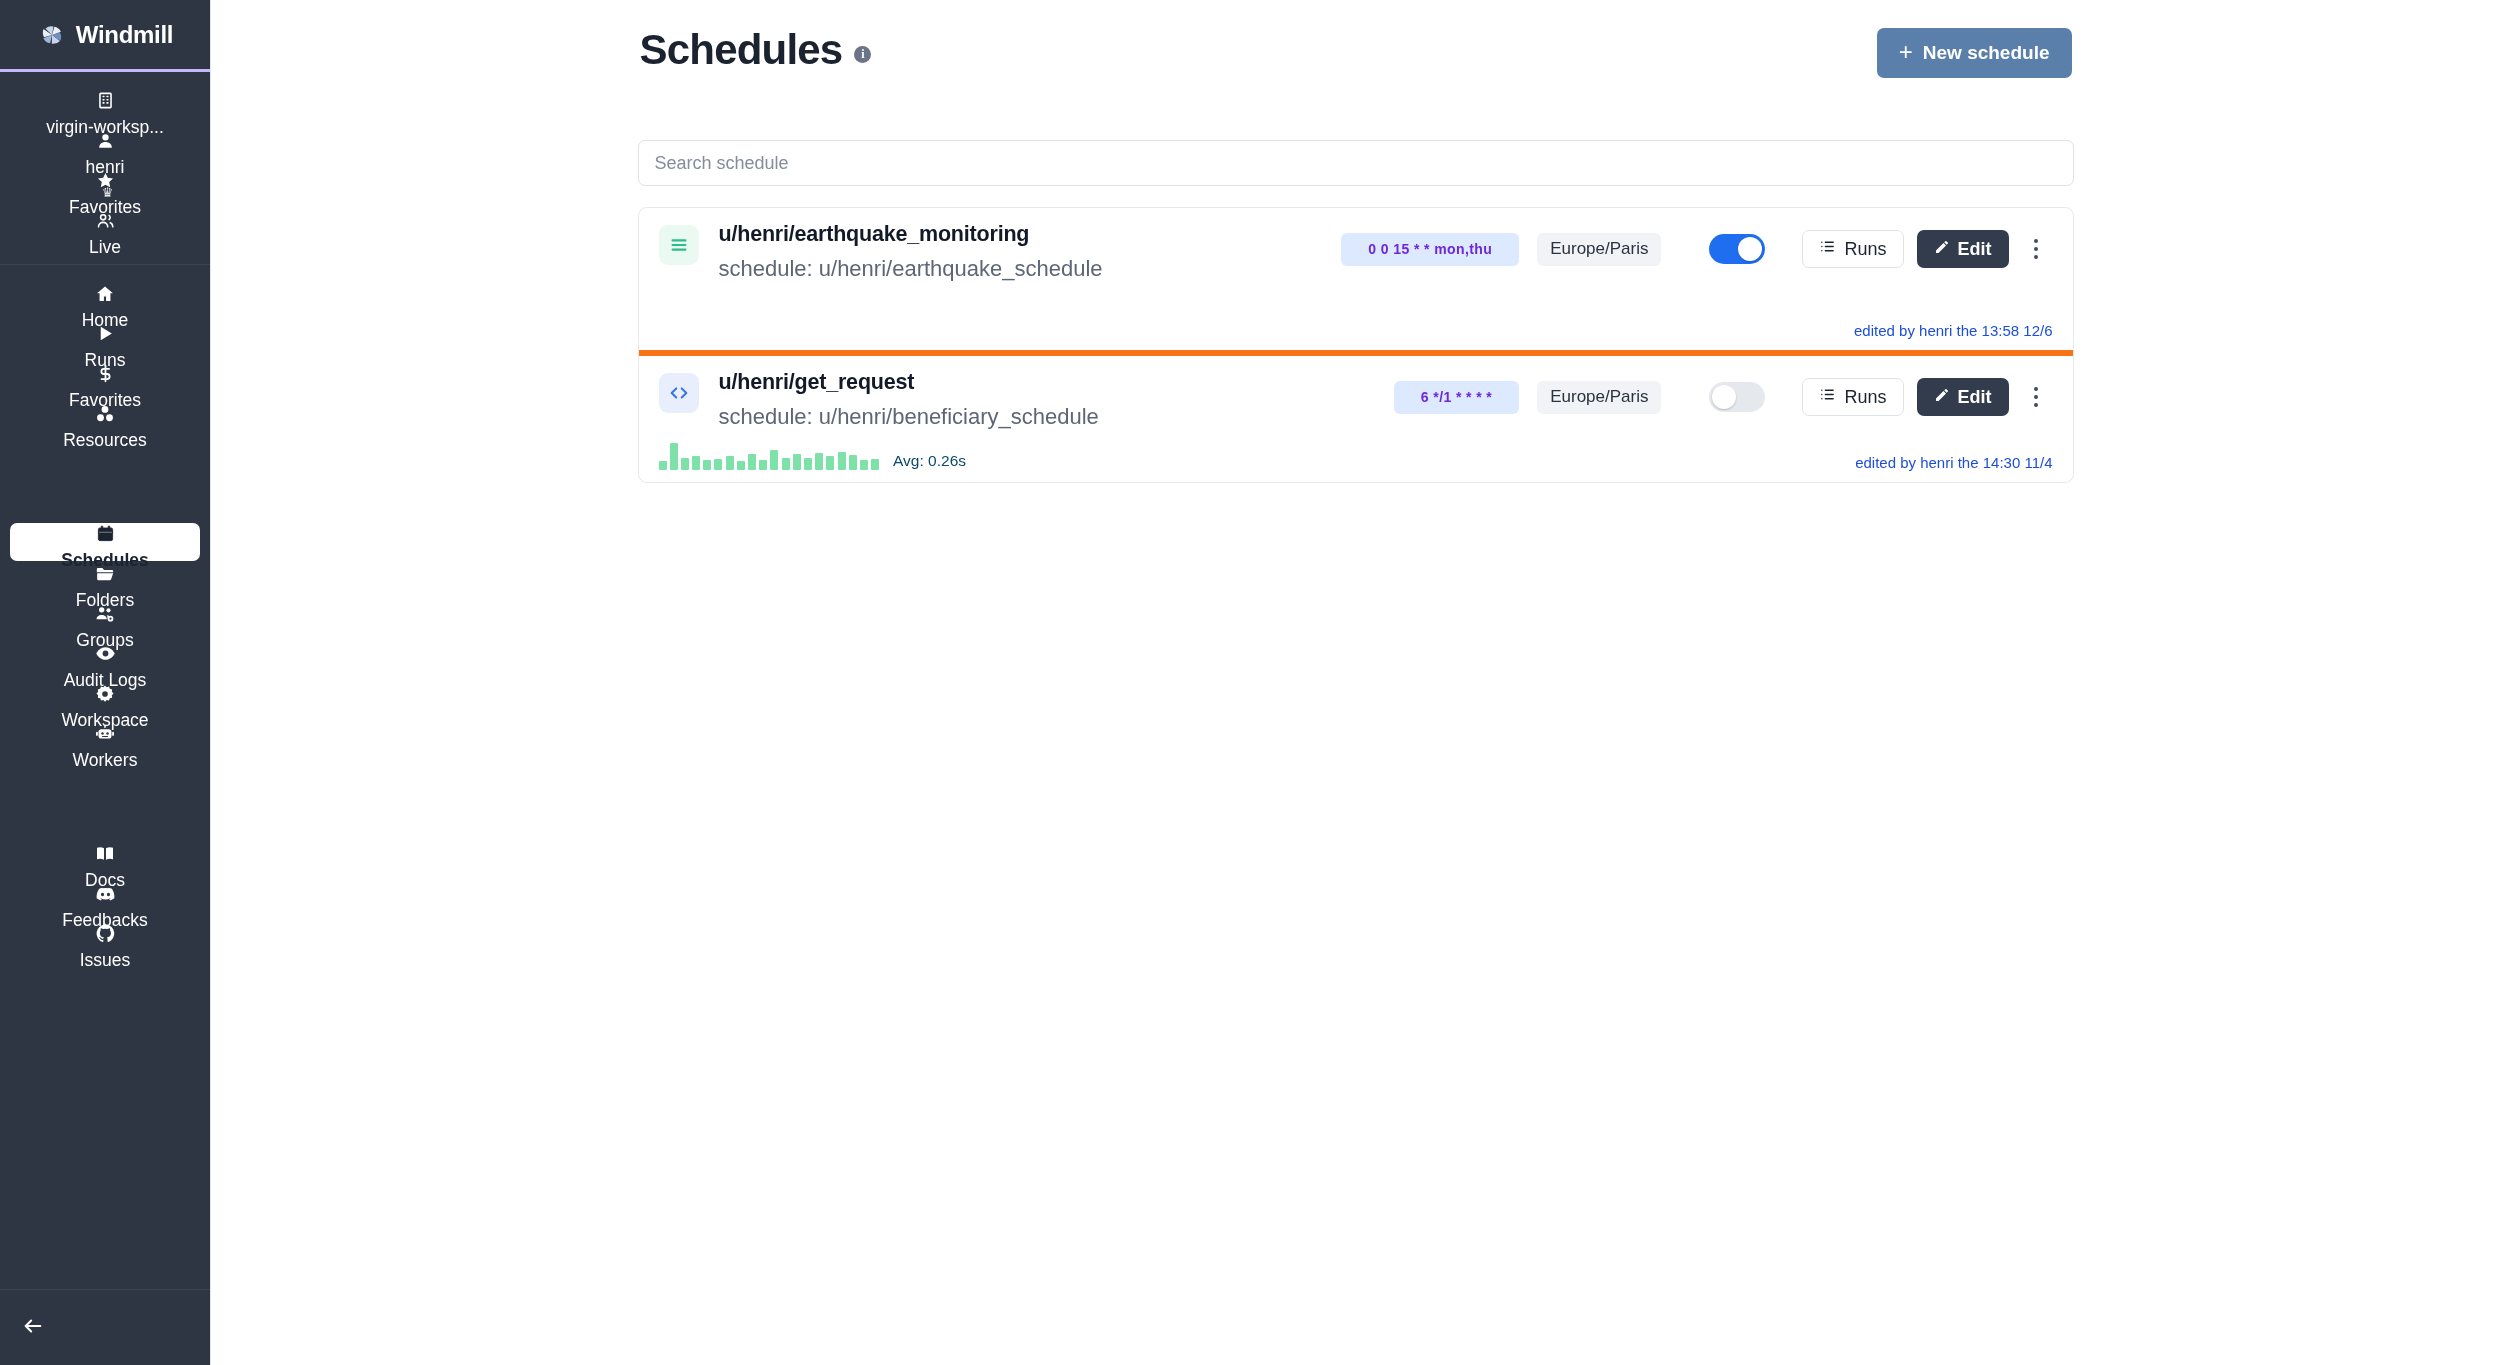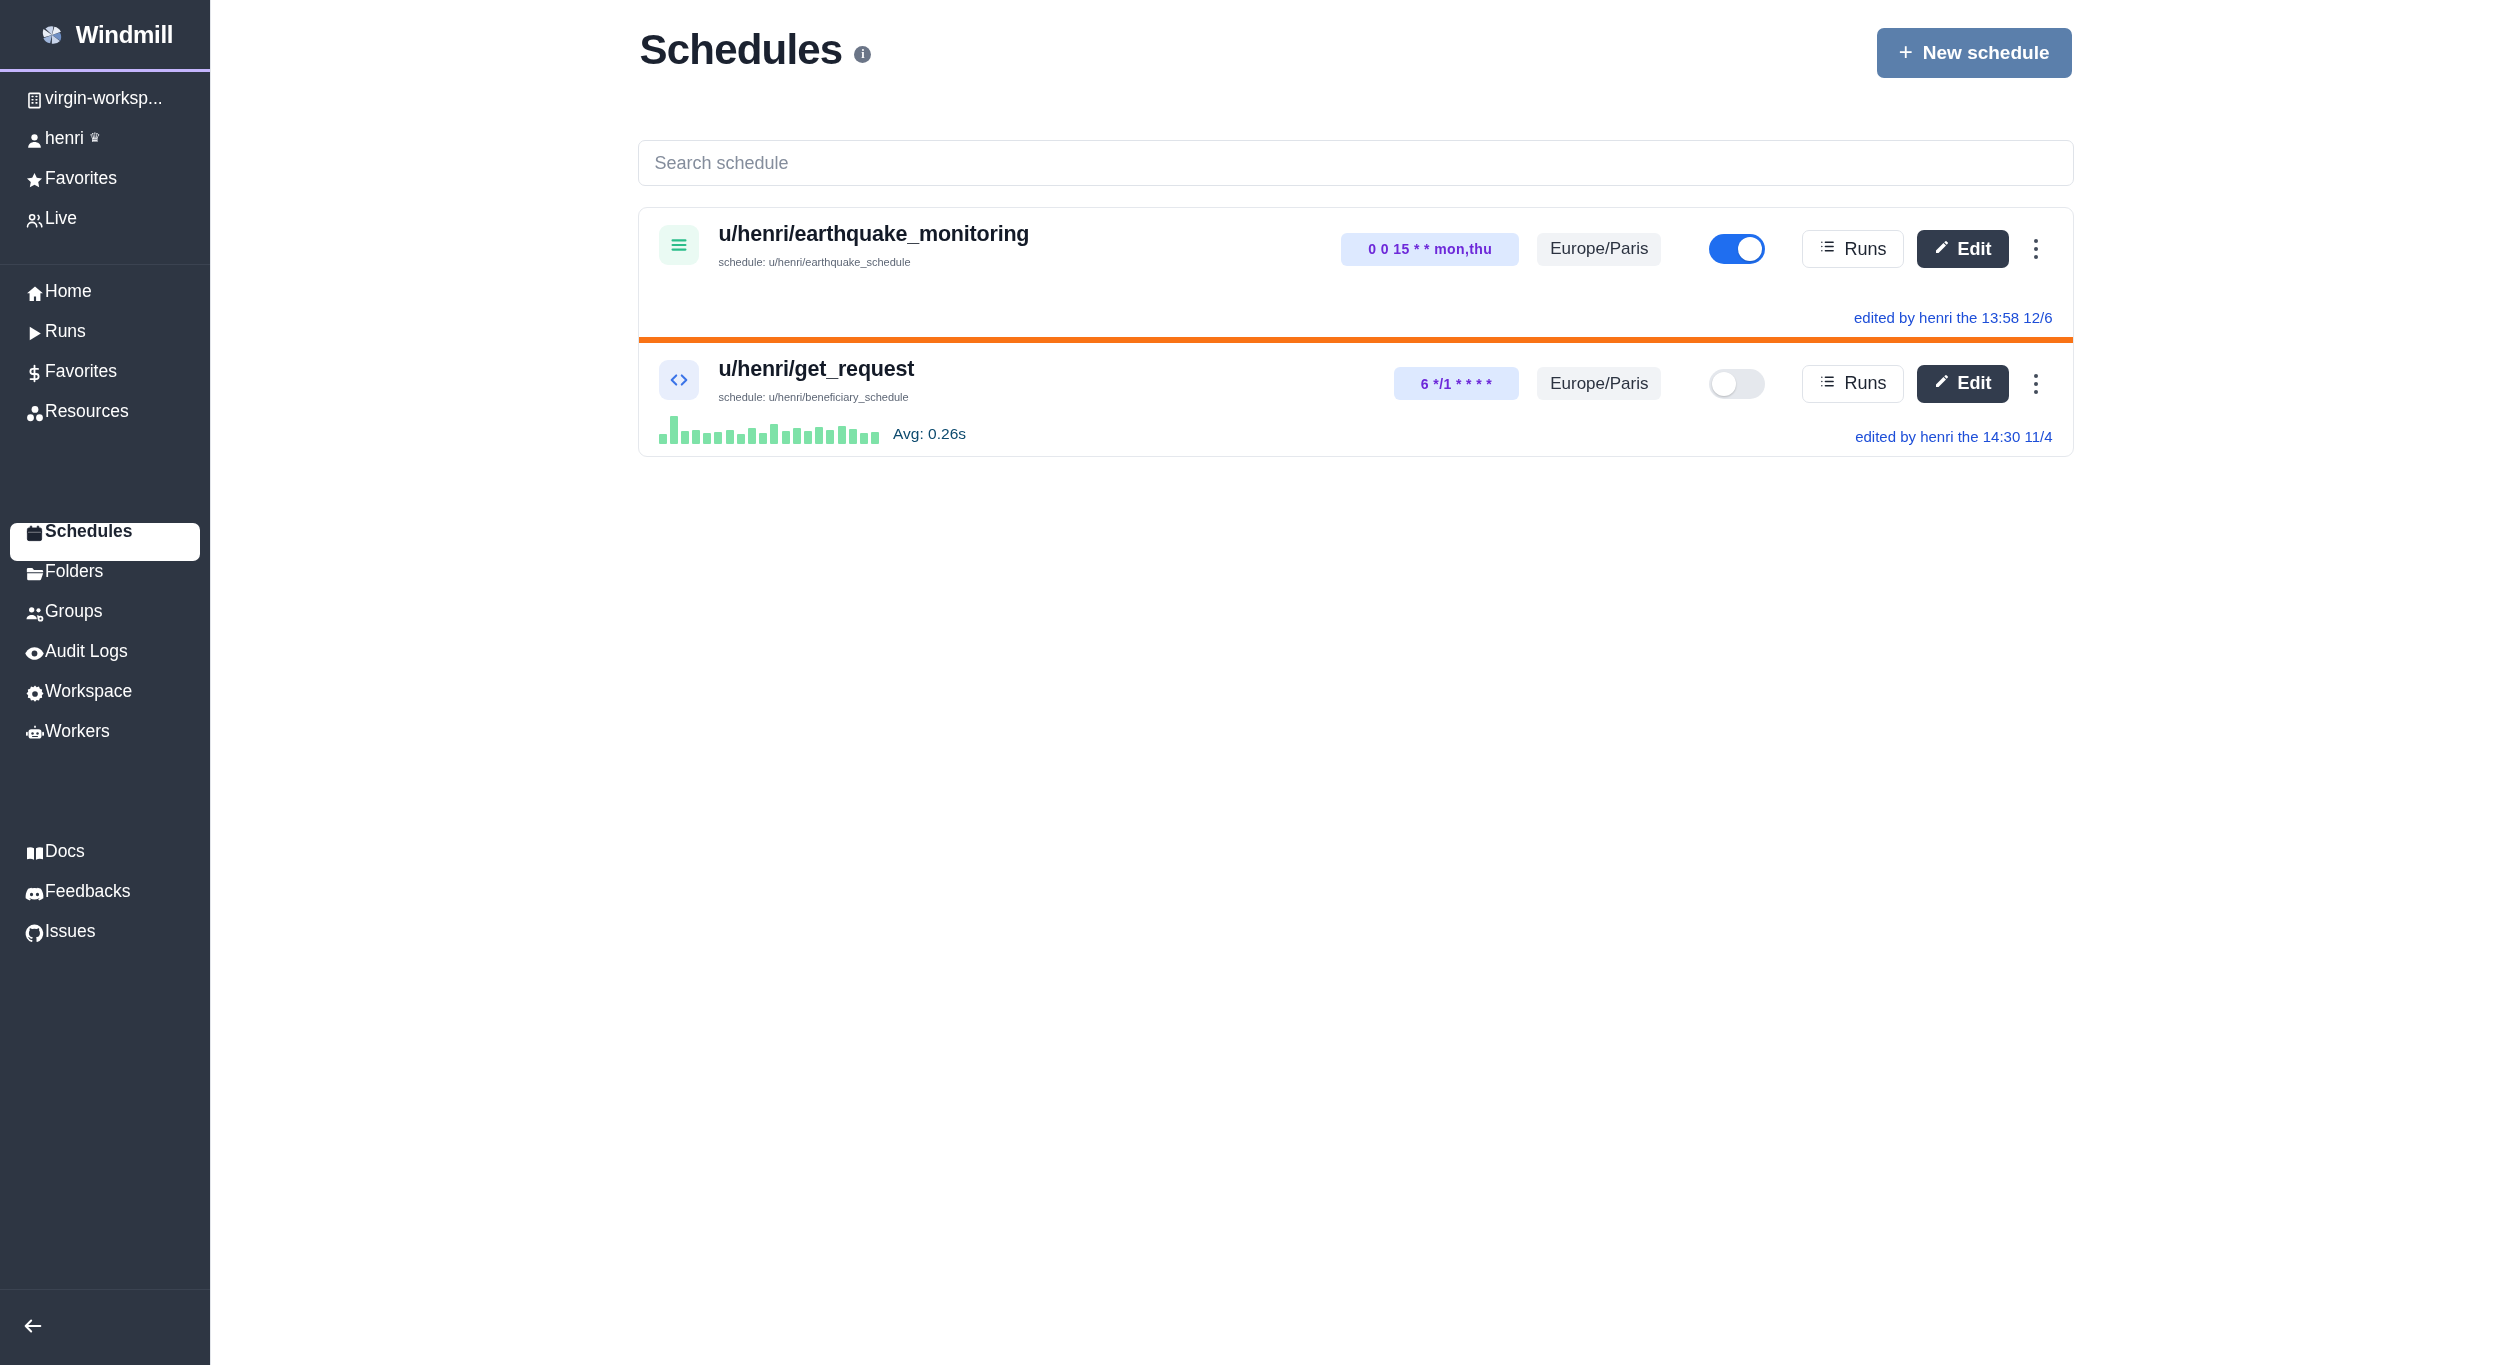--- a/index.html
+++ b/index.html
@@ -26,25 +26,25 @@
     border-bottom: 3px solid #c4b5fd;
   }
   .sb-logo-mark { width: 30px; height: 30px; flex: none; }
   .sb-logo-text {
     color: #ffffff; font-size: 24px; font-weight: 700; letter-spacing: -0.3px;
   }
   .sb-sect { padding: 12px 0 10px 0; }
   .sb-sect.top { border-bottom: 1px solid #3b4351; padding-top: 16px; padding-bottom: 14px; }
   .sb-sect.mid { border-bottom: none; padding-top: 16px; }
   .sb-item {
-    display: flex; align-items: flex-start; gap: 0;
+    display: flex; align-items: center; gap: 8px;
     padding: 0 14px; margin: 2px 10px;
     height: 38px; border-radius: 7px;
     color: #ffffff; font-size: 17.5px; font-weight: 400;
-    cursor: pointer; white-space: nowrap;
+    cursor: pointer; white-space: nowrap; flex-direction: column;
   }
   .sb-item .ico { width: 21px; height: 21px; flex: none; display: flex; align-items: center; justify-content: center; }
   .sb-item .ico svg { display: block; }
   .sb-item.active {
     background: #ffffff; color: #1d2431; font-weight: 700;
   }
   .sb-item.active .ico svg { fill: #1d2431; stroke: #1d2431; }
   .sb-label { line-height: 1; }
   .crown { margin-left: 5px; font-size: 13px; color: #e8eaee; }
   .sb-spacer { flex: 1 1 auto; }
@@ -114,21 +114,21 @@
   }
   .kind-icon.flow { background: #eafaf3; }
   .kind-icon.script { background: #e8eefc; }
 
   .names { margin-left: 20px; min-width: 0; }
   .row-title {
     font-size: 21.5px; font-weight: 700; color: #131a27;
     letter-spacing: -0.2px; line-height: 1.2;
   }
   .row-sub {
-    font-size: 11px; color: #5d6675; margin-top: 8px; line-height: 1.2;
+    font-size: 22px; color: #5d6675; margin-top: 8px; line-height: 1.2;
   }
 
   .row-right {
     margin-left: auto; display: flex; align-items: center; gap: 0;
     padding-top: 8px;
   }
   .cron-badge {
     background: #dde9ff; color: #6d28d9;
     border-radius: 6px; height: 33px;
     display: flex; align-items: center; padding: 0 27px;

